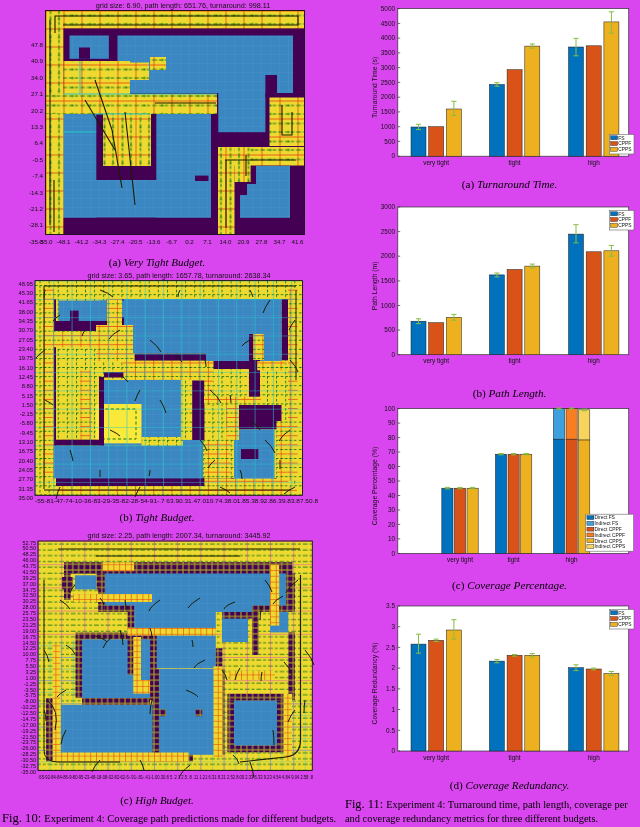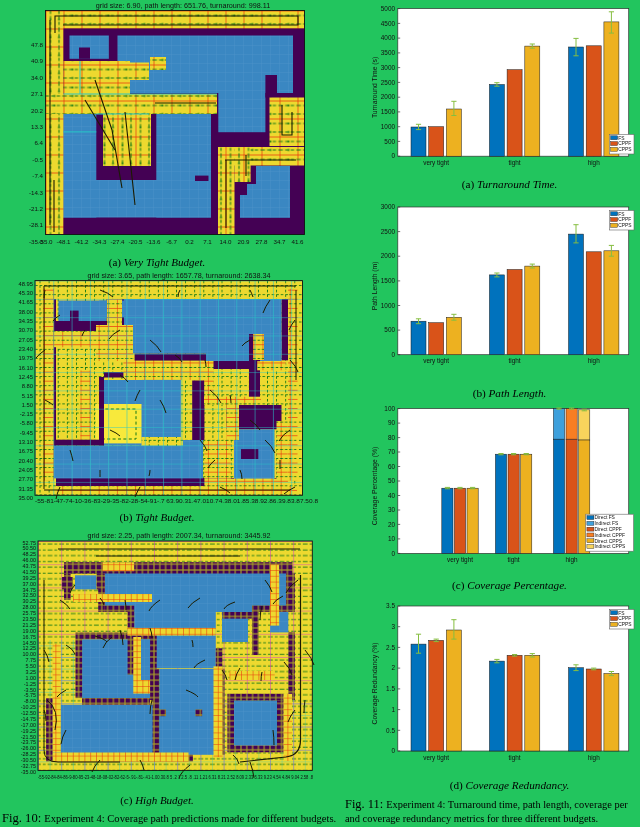--- a/index.html
+++ b/index.html
@@ -1,15 +1,15 @@
 <!DOCTYPE html>
 <html><head><meta charset="utf-8">
 <style>
  html,body{margin:0;padding:0;background:#fff;}
- #page{position:relative;width:640px;height:827px;background:#22c55e;overflow:hidden;font-family:"Liberation Sans", sans-serif;}
+ #page{position:relative;width:640px;height:827px;background:#d946ef;overflow:hidden;font-family:"Liberation Sans", sans-serif;}
 </style></head>
 <body>
 <div id="page">
 <svg width="640" height="827" viewBox="0 0 640 827" xmlns="http://www.w3.org/2000/svg">
 
 <defs>
  <pattern id="bluegrid" width="9" height="9" patternUnits="userSpaceOnUse">
    <rect width="9" height="9" fill="#3A87C2"></rect>
    <path d="M0 0H9M0 0V9" stroke="#5094cb" stroke-width="0.7" fill="none"></path>
  </pattern>

